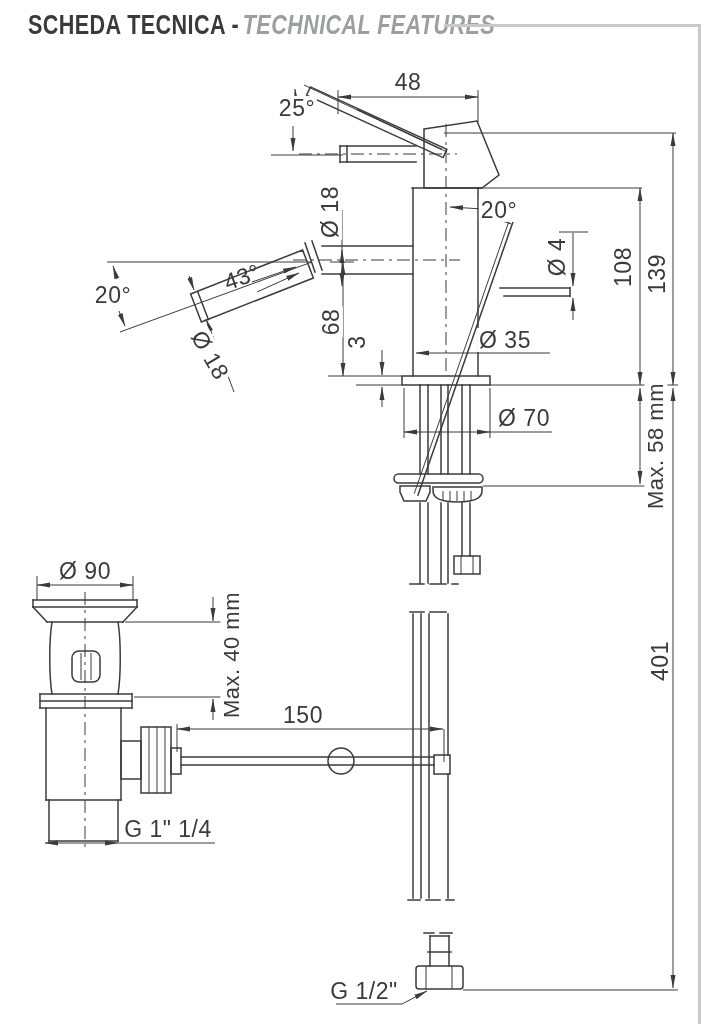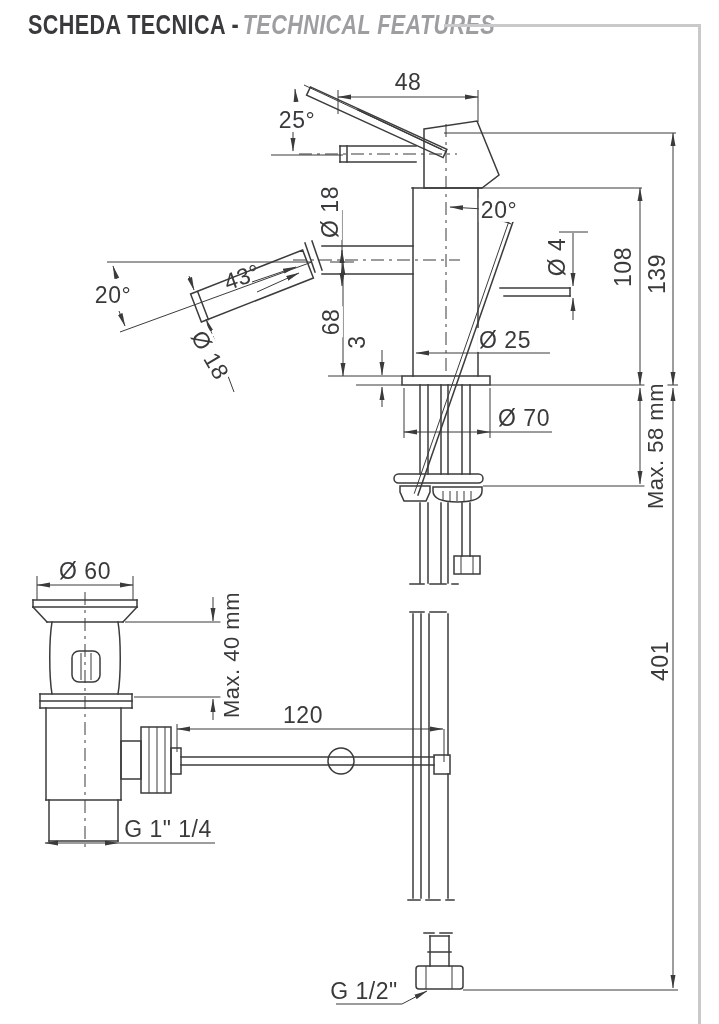--- a/index.html
+++ b/index.html
@@ -226,34 +226,34 @@
     <line class="o" x1="430" y1="936" x2="430" y2="966"></line>
     <line class="o" x1="449" y1="936" x2="449" y2="966"></line>
     <line class="o" x1="430" y1="936" x2="449" y2="936"></line>
     <line class="o" x1="428" y1="952" x2="451" y2="952"></line>
     <rect class="o" x="416" y="966" width="47" height="23" rx="3"></rect>
     <line class="d" x1="426" y1="966" x2="426" y2="989"></line>
     <line class="d" x1="452" y1="966" x2="452" y2="989"></line>
   </svg>
 
   <div class="lbl" style="left:408px;top:82px">48</div>
-  <div class="lbl" style="left:297px;top:120px">25°</div>
+  <div class="lbl" style="left:297px;top:108px">25°</div>
   <div class="lbl r90" style="left:330px;top:212px">Ø 18</div>
   <div class="lbl" style="left:113px;top:295px">20°</div>
   <div class="lbl rm19" style="left:242px;top:277px">43°</div>
   <div class="lbl r60" style="left:210px;top:355px">Ø 18</div>
   <div class="lbl" style="left:499px;top:210px">20°</div>
   <div class="lbl r90" style="left:557px;top:257px">Ø 4</div>
   <div class="lbl r90" style="left:623px;top:267px">108</div>
   <div class="lbl r90" style="left:657px;top:274px">139</div>
   <div class="lbl r90" style="left:331px;top:322px">68</div>
   <div class="lbl r90" style="left:357px;top:342px">3</div>
-  <div class="lbl" style="left:505px;top:340px">Ø 25</div>
+  <div class="lbl" style="left:505px;top:340px">Ø 35</div>
   <div class="lbl" style="left:524px;top:418px">Ø 70</div>
   <div class="lbl r90 small" style="left:656px;top:446px">Max. 58 mm</div>
-  <div class="lbl" style="left:85px;top:571px">Ø 60</div>
+  <div class="lbl" style="left:85px;top:571px">Ø 90</div>
   <div class="lbl r90 small" style="left:232px;top:655px">Max. 40 mm</div>
-  <div class="lbl" style="left:303px;top:715px">120</div>
+  <div class="lbl" style="left:303px;top:715px">150</div>
   <div class="lbl" style="left:168px;top:829px">G 1" 1/4</div>
   <div class="lbl r90" style="left:660px;top:661px">401</div>
   <div class="lbl" style="left:364px;top:991px">G 1/2"</div>
 
 </div>
 
 </body></html>

